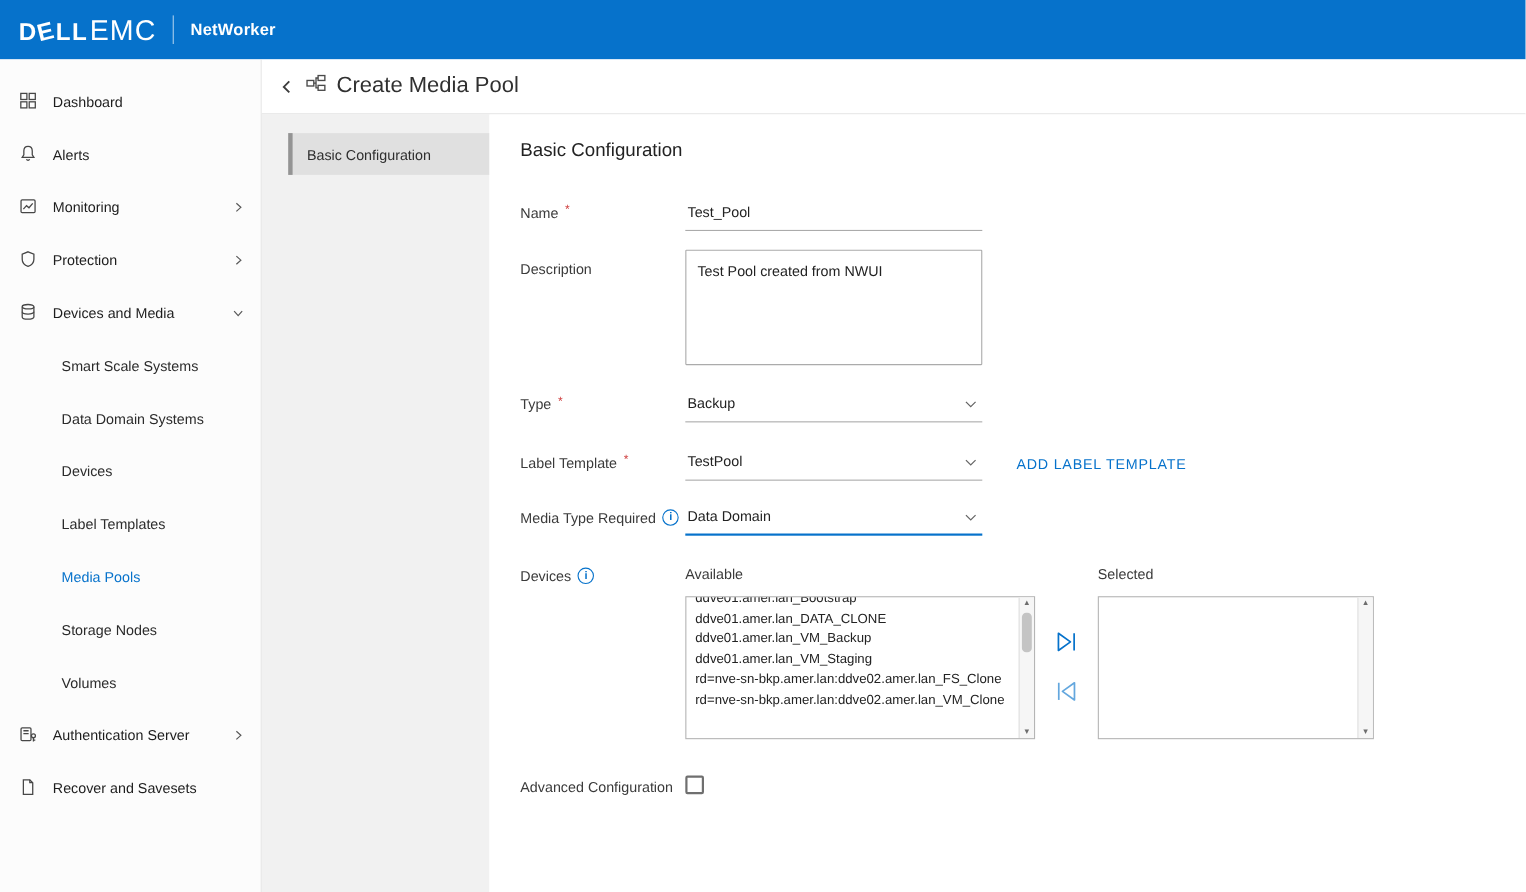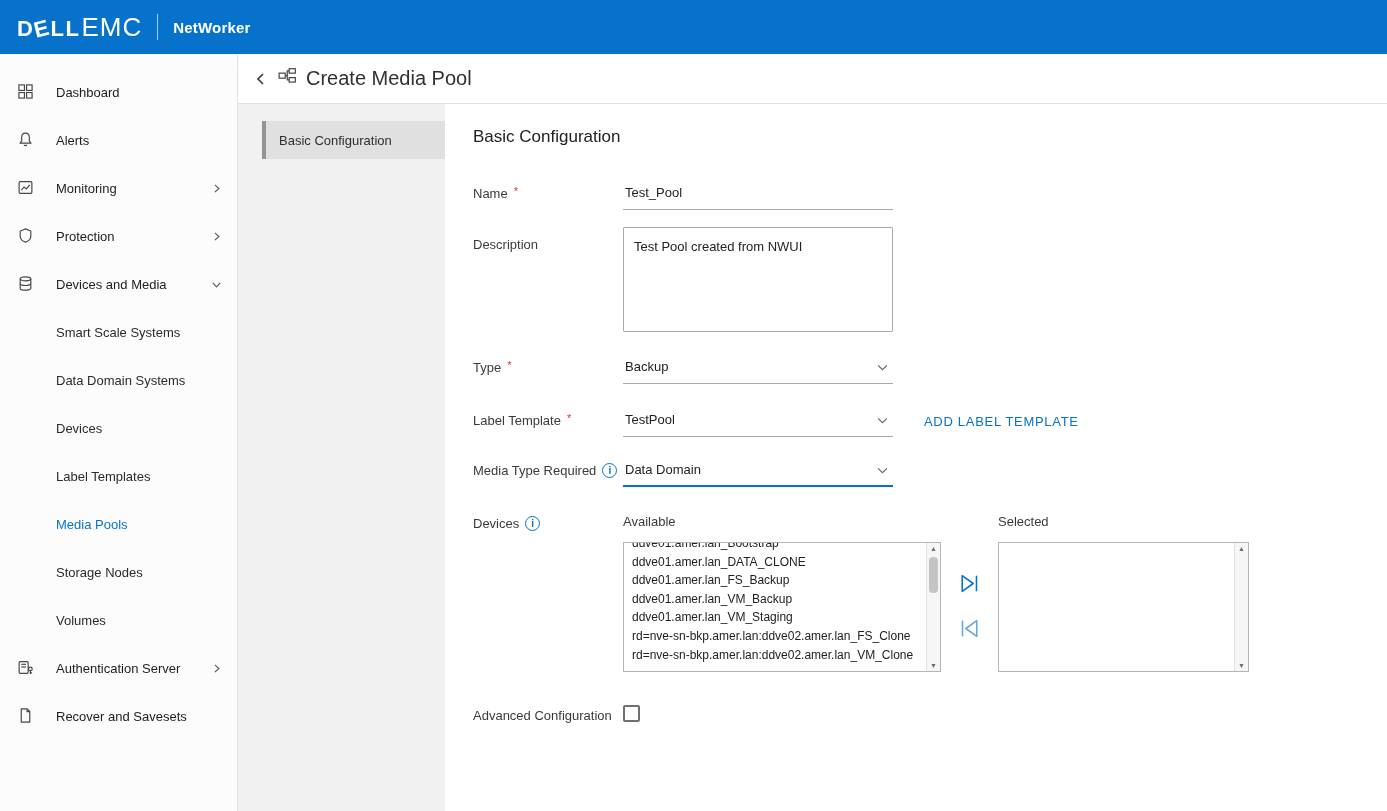--- a/index.html
+++ b/index.html
@@ -17,21 +17,21 @@
   .logo-divider { width:1px; height:26px; background:rgba(255,255,255,.65); margin:0 15px; }
   .app-name { font-size:15px; font-weight:700; letter-spacing:.2px; }
 
   
   .sidebar { position:absolute; top:54px; left:0; bottom:0; width:238px; background:#fcfcfc;
              border-right:1px solid #e4e4e4; padding-top:14px; overflow:hidden; }
   .nav-item { display:flex; align-items:center; height:48px; padding:0 14px 0 17px;
               font-size:13px; color:#1d1d1d; cursor:pointer; }
   .nav-item .nav-icon { width:18px; height:18px; margin-right:13px; flex:0 0 18px; display:flex; }
   .nav-item .nav-icon svg { width:17px; height:17px; fill:none; stroke:#474747; stroke-width:1.1; }
-  .nav-item .nav-label { flex:1; font-weight:500;margin-left:8px; }
+  .nav-item .nav-label { flex:1; font-weight:500; }
   .nav-item .nav-chev { display:flex; }
   .nav-item .nav-chev svg { width:13px; height:13px; fill:none; stroke:#5a5a5a; stroke-width:1.4; }
   .nav-subitem { display:flex; align-items:center; height:48px; padding-left:56px;
                  font-size:13px; color:#2b2b2b; cursor:pointer; }
   .nav-subitem.active { color:#0672cb; }
 
   
   .main { position:absolute; top:54px; left:238px; right:0; bottom:0; display:flex; flex-direction:column; }
   .page-header { flex:0 0 50px; background:#fff; border-bottom:1px solid #e2e2e2;
                  display:flex; align-items:center; padding-left:15px; gap:9px; }
@@ -312,21 +312,20 @@
             <span class="info">i</span>
           </div>
           <div class="dual-list">
             <div class="list-col">
               <div class="list-caption">Available</div>
               <div class="list-box available">
                 <div class="list-viewport">
                   <div class="list-items">
                       <div class="list-row">ddve01.amer.lan_Bootstrap</div>
                       <div class="list-row">ddve01.amer.lan_DATA_CLONE</div>
-                      <div class="list-row">ddve01.amer.lan_FS_Backup</div>
                       <div class="list-row">ddve01.amer.lan_VM_Backup</div>
                       <div class="list-row">ddve01.amer.lan_VM_Staging</div>
                       <div class="list-row">rd=nve-sn-bkp.amer.lan:ddve02.amer.lan_FS_Clone</div>
                       <div class="list-row">rd=nve-sn-bkp.amer.lan:ddve02.amer.lan_VM_Clone</div>
                     </div>
                 </div>
                 <div class="vscroll">
                   <span class="arrow up">▲</span>
                   <span class="thumb"></span>
                   <span class="arrow down">▼</span>

